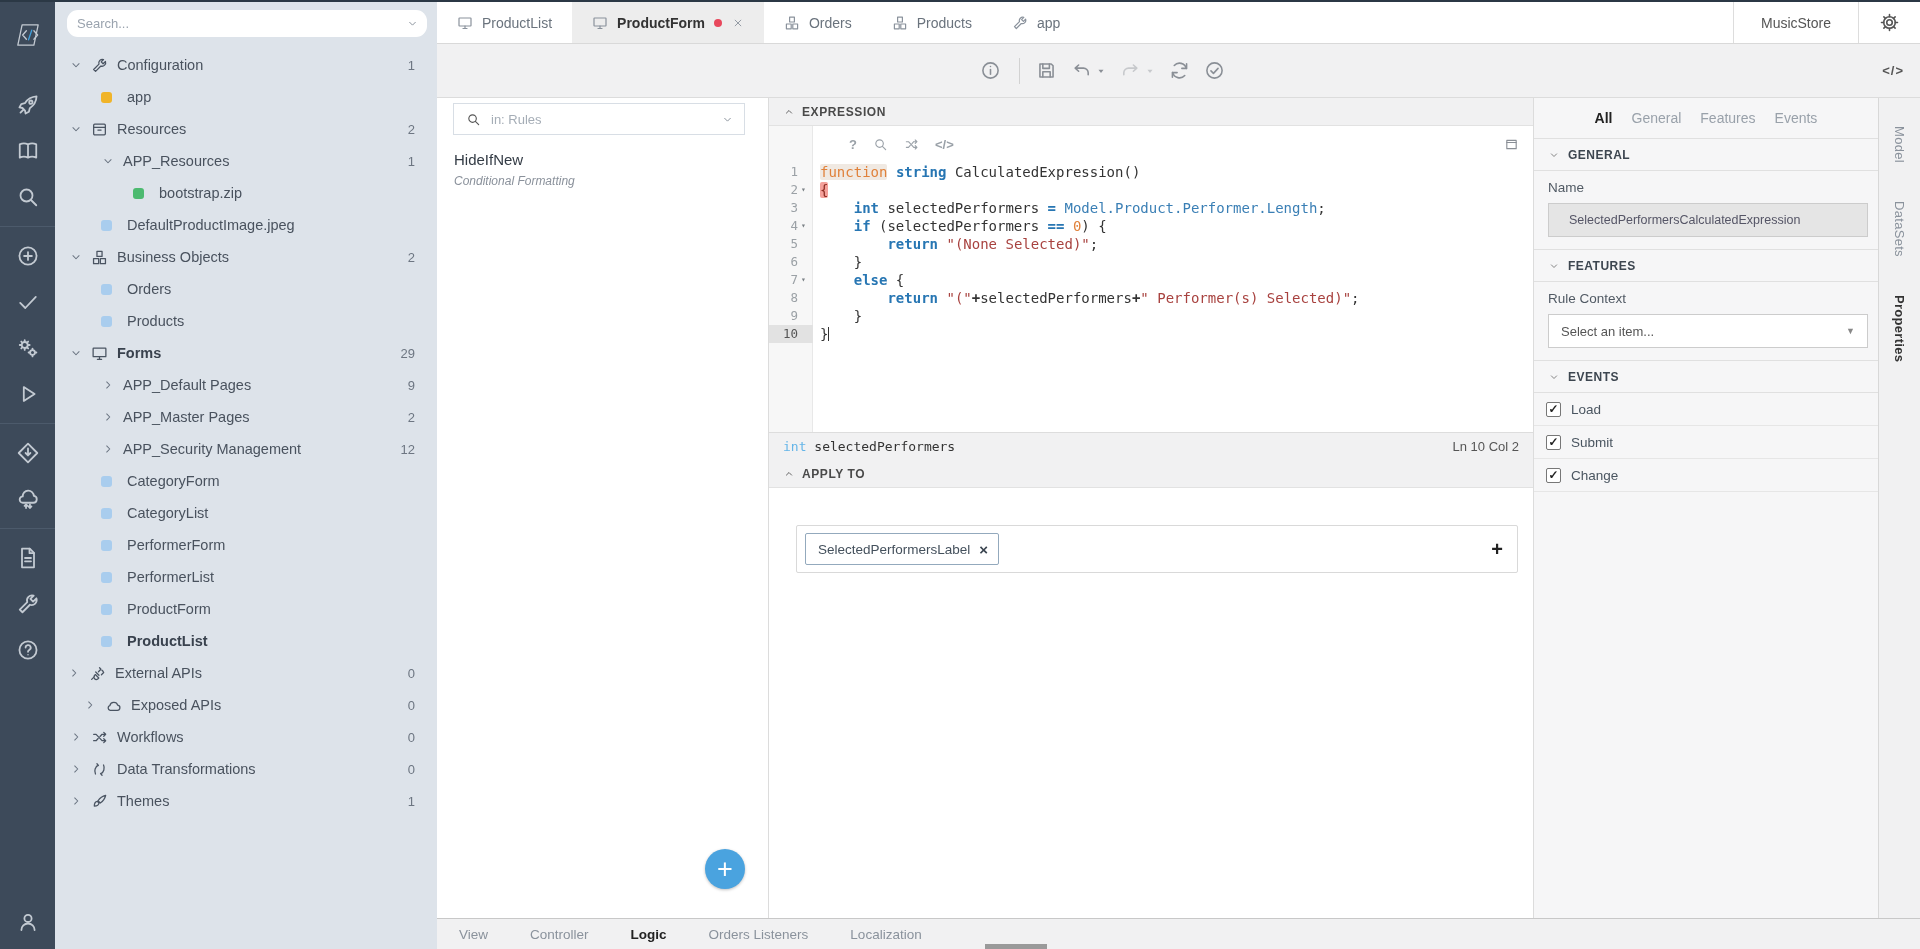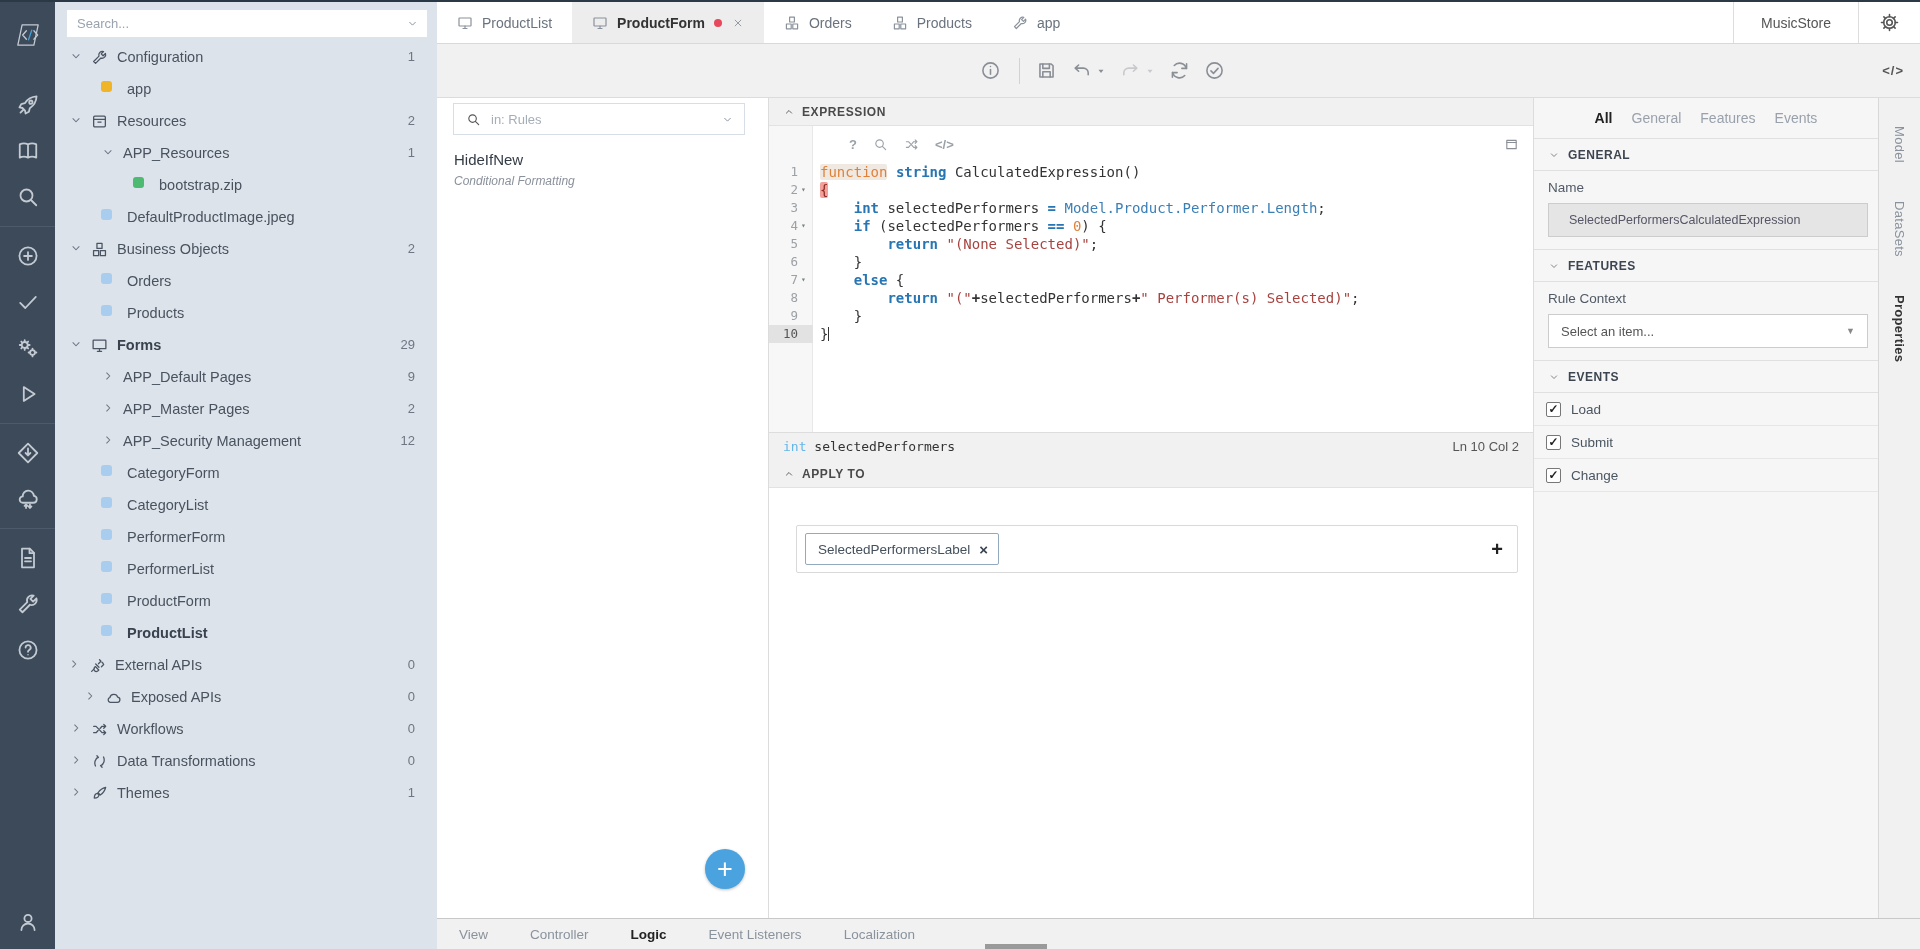--- a/index.html
+++ b/index.html
@@ -10,27 +10,27 @@
   .activity { background:#3d4a5a; color:#c3cad2; display:flex; flex-direction:column; align-items:center; padding-top:10px; position:relative; }
   .activity .logo { margin-bottom:24px; }
   .activity .abtn { width:55px; height:46px; display:flex; align-items:center; justify-content:center; cursor:pointer; }
   .activity .abtn svg { width:24px; height:24px; }
   .activity .adiv { width:55px; border-top:1px solid #4c5a6b; margin:6px 0; }
   .activity .abottom { position:absolute; bottom:4px; left:0; width:55px; display:flex; justify-content:center; }
   svg.ic { stroke:currentColor; fill:none; stroke-width:1.2; stroke-linecap:round; stroke-linejoin:round; display:block; }
 
   
   .explorer { background:#dde3ea; color:#49525e; font-size:14.5px; position:relative; overflow:hidden; }
-  .explorer-search { margin:8px 10px 0 12px; height:27px; background:#fff; display:flex; align-items:center; padding:0 8px 0 10px; }
+  .explorer-search { margin:8px 10px 0 12px; height:27px; background:#fff; display:flex; align-items:center; padding:0 8px 0 10px;border-radius:11px; }
   .explorer-search input { flex:1; border:none; outline:none; font-size:13px; color:#555; font-family:inherit; background:transparent; }
   .explorer-search input::placeholder { color:#9aa3ae; }
   .explorer-search .chev { color:#8a929c; }
   .explorer-search .chev svg { width:13px; height:13px; }
   .tree { margin-top:12px; }
-  .trow { height:32px; display:flex; cursor:pointer; }
+  .trow { height:32px; display:flex; align-items:center; cursor:pointer; }
   .trow .chev { width:22px; display:flex; justify-content:flex-start; color:#6a7482; flex:0 0 22px; }
   .trow .chev svg { width:14px; height:14px; }
   .trow .ticon { width:26px; flex:0 0 26px; display:flex; color:#4a5462; }
   .trow .ticon svg { width:17px; height:17px; }
   .sq { width:11px; height:11px; border-radius:3px; display:inline-block; }
   .trow .label { white-space:nowrap; }
   .trow.bold .label { font-weight:bold; color:#39424e; }
   .trow .count { margin-left:auto; padding-right:22px; color:#6d7682; font-size:13px; }
 
   
@@ -874,19 +874,19 @@
           <div class="stab">DataSets</div>
           <div class="stab active">Properties</div>
         </aside>
 
     </div>
 
     <footer class="bottombar" id="bottombar">
         <span class="btab">View</span>
         <span class="btab">Controller</span>
         <span class="btab active">Logic</span>
-        <span class="btab">Event Listeners</span>
+        <span class="btab">Orders Listeners</span>
         <span class="btab">Localization</span>
         <span class="hthumb"></span>
       </footer>
 
   </main>
 </div>
 
 </body></html>

